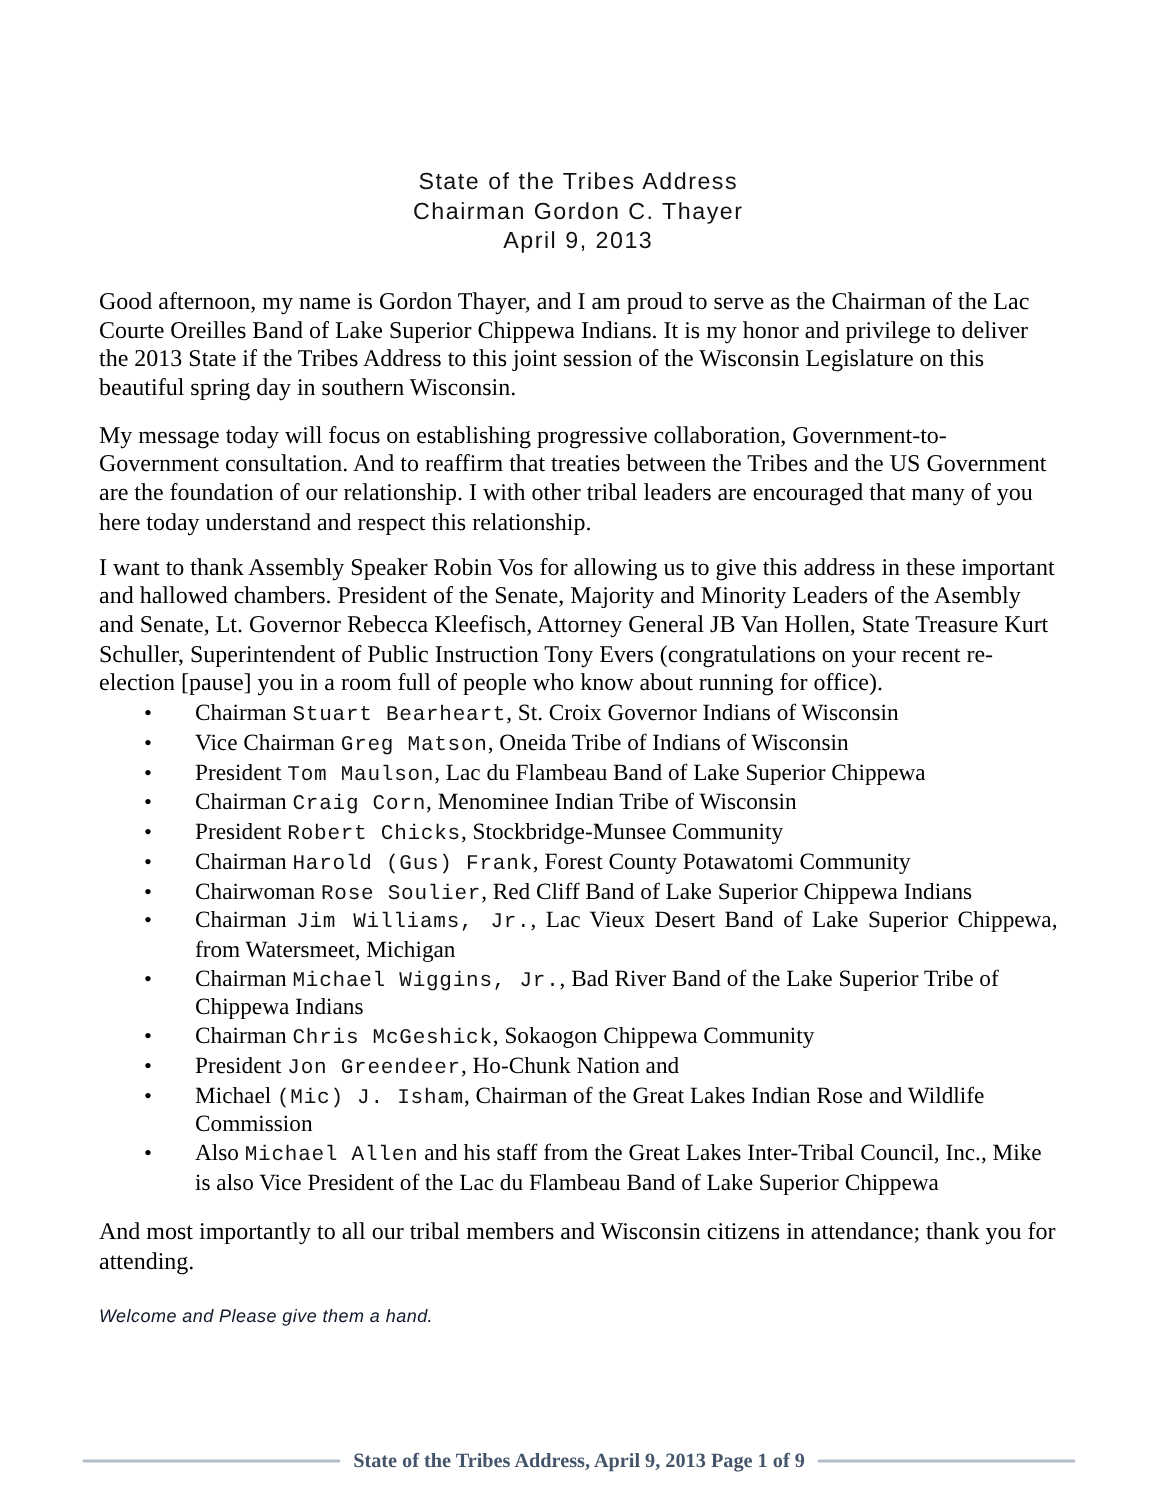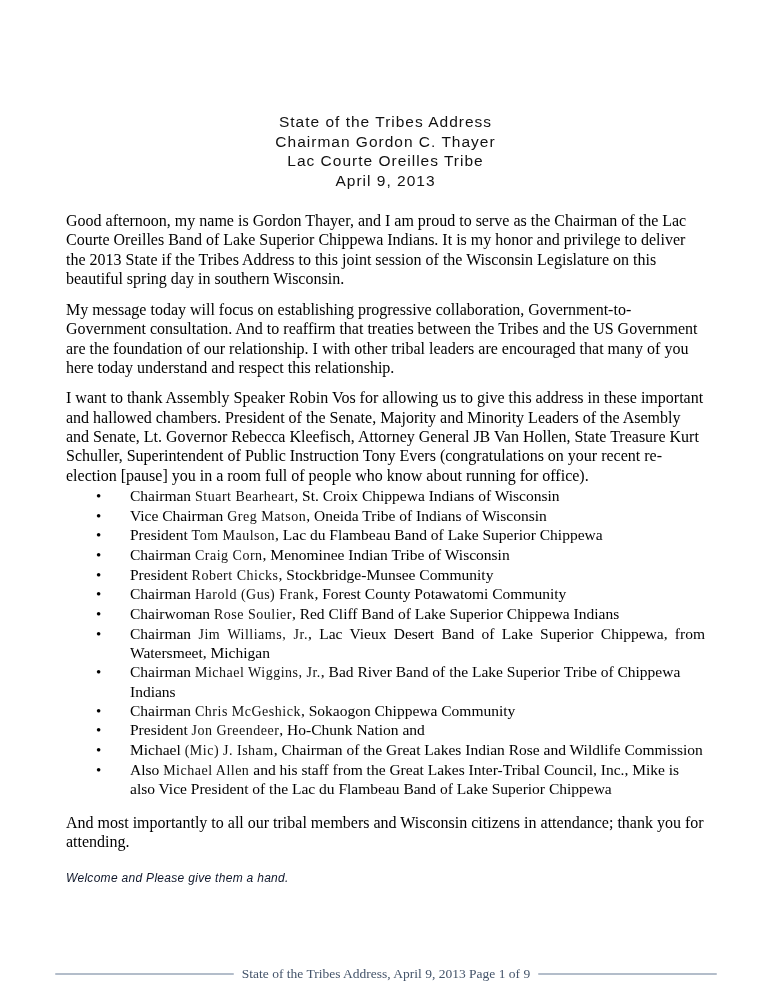--- a/index.html
+++ b/index.html
@@ -55,21 +55,21 @@
   }
   ul.bullet-list li .dot {
     position: absolute;
     left: 30px;
     top: 0;
     font-family: "Liberation Serif", serif;
     font-size: 15px;
   }
   ul.bullet-list li.justify { text-align: justify; }
   .sans-name {
-    font-family: Liberation Serif, serif;
+    font-family: Liberation Mono, monospace;
     font-size: 14px;
     letter-spacing: 0.5px;
     color: #111111;
   }
   .closing { margin-top: 14px; }
   .welcome {
     margin: 17px 0 0 0;
     font-family: "Liberation Sans", sans-serif;
     font-style: italic;
     font-size: 12px;
@@ -88,43 +88,43 @@
   }
   .footer-line {
     flex: 1;
     height: 2px;
     border-radius: 1px;
   }
   .footer-text {
     font-family: "Liberation Serif", serif;
     font-size: 13.5px;
     white-space: nowrap;
+    font-weight: bold;
   }
 </style>
 </head>
 <body>
 
 <div class="page">
 
   <div class="title-block">
     <div class="title-line">State of the Tribes Address</div>
     <div class="title-line">Chairman Gordon C. Thayer</div>
-    <div class="title-line">Lac Courte Oreilles Tribe</div>
     <div class="title-line">April 9, 2013</div>
   </div>
 
   <p class="body-para p1">Good afternoon, my name is Gordon Thayer, and I am proud to serve as the Chairman of the Lac Courte Oreilles Band of Lake Superior Chippewa Indians.  It is my honor and privilege to deliver the 2013 State if the Tribes Address to this joint session of the Wisconsin Legislature on this beautiful spring day in southern Wisconsin.</p>
 
   <p class="body-para p2">My message today will focus on establishing progressive collaboration, Government-to-Government consultation. And to reaffirm that treaties between the Tribes and the US Government are the foundation of our relationship. I with other tribal leaders are encouraged that many of you here today understand and respect this relationship.</p>
 
   <p class="body-para p3">I want to thank Assembly Speaker Robin Vos for allowing us to give this address in these important and hallowed chambers.  President of the Senate, Majority and Minority Leaders of the Asembly and Senate, Lt. Governor Rebecca Kleefisch, Attorney General JB Van Hollen, State Treasure Kurt Schuller, Superintendent of Public Instruction Tony Evers (congratulations on your recent re-election [pause] you in a room full of people who know about running for office).</p>
 
 
   <ul class="bullet-list" id="bullet-list">
-      <li><span class="dot">•</span><span class="serif-seg">Chairman </span><span class="sans-name">Stuart Bearheart</span><span class="serif-seg">, St. Croix Chippewa Indians of Wisconsin</span></li>
+      <li><span class="dot">•</span><span class="serif-seg">Chairman </span><span class="sans-name">Stuart Bearheart</span><span class="serif-seg">, St. Croix Governor Indians of Wisconsin</span></li>
       <li><span class="dot">•</span><span class="serif-seg">Vice Chairman </span><span class="sans-name">Greg Matson</span><span class="serif-seg">, Oneida Tribe of Indians of Wisconsin</span></li>
       <li><span class="dot">•</span><span class="serif-seg">President </span><span class="sans-name">Tom Maulson</span><span class="serif-seg">, Lac du Flambeau Band of Lake Superior Chippewa</span></li>
       <li><span class="dot">•</span><span class="serif-seg">Chairman </span><span class="sans-name">Craig Corn</span><span class="serif-seg">, Menominee Indian Tribe of Wisconsin</span></li>
       <li><span class="dot">•</span><span class="serif-seg">President </span><span class="sans-name">Robert Chicks</span><span class="serif-seg">, Stockbridge-Munsee Community</span></li>
       <li><span class="dot">•</span><span class="serif-seg">Chairman </span><span class="sans-name">Harold (Gus) Frank</span><span class="serif-seg">, Forest County Potawatomi Community</span></li>
       <li><span class="dot">•</span><span class="serif-seg">Chairwoman </span><span class="sans-name">Rose Soulier</span><span class="serif-seg">, Red Cliff Band of Lake Superior Chippewa Indians</span></li>
       <li class="justify"><span class="dot">•</span><span class="serif-seg">Chairman </span><span class="sans-name">Jim Williams, Jr.</span><span class="serif-seg">,  Lac Vieux Desert Band of Lake Superior Chippewa, from Watersmeet, Michigan</span></li>
       <li><span class="dot">•</span><span class="serif-seg">Chairman </span><span class="sans-name">Michael Wiggins, Jr.</span><span class="serif-seg">, Bad River Band of the Lake Superior Tribe of Chippewa Indians</span></li>
       <li><span class="dot">•</span><span class="serif-seg">Chairman </span><span class="sans-name">Chris McGeshick</span><span class="serif-seg">, Sokaogon Chippewa Community</span></li>
       <li><span class="dot">•</span><span class="serif-seg">President </span><span class="sans-name">Jon Greendeer</span><span class="serif-seg">, Ho-Chunk Nation and</span></li>

